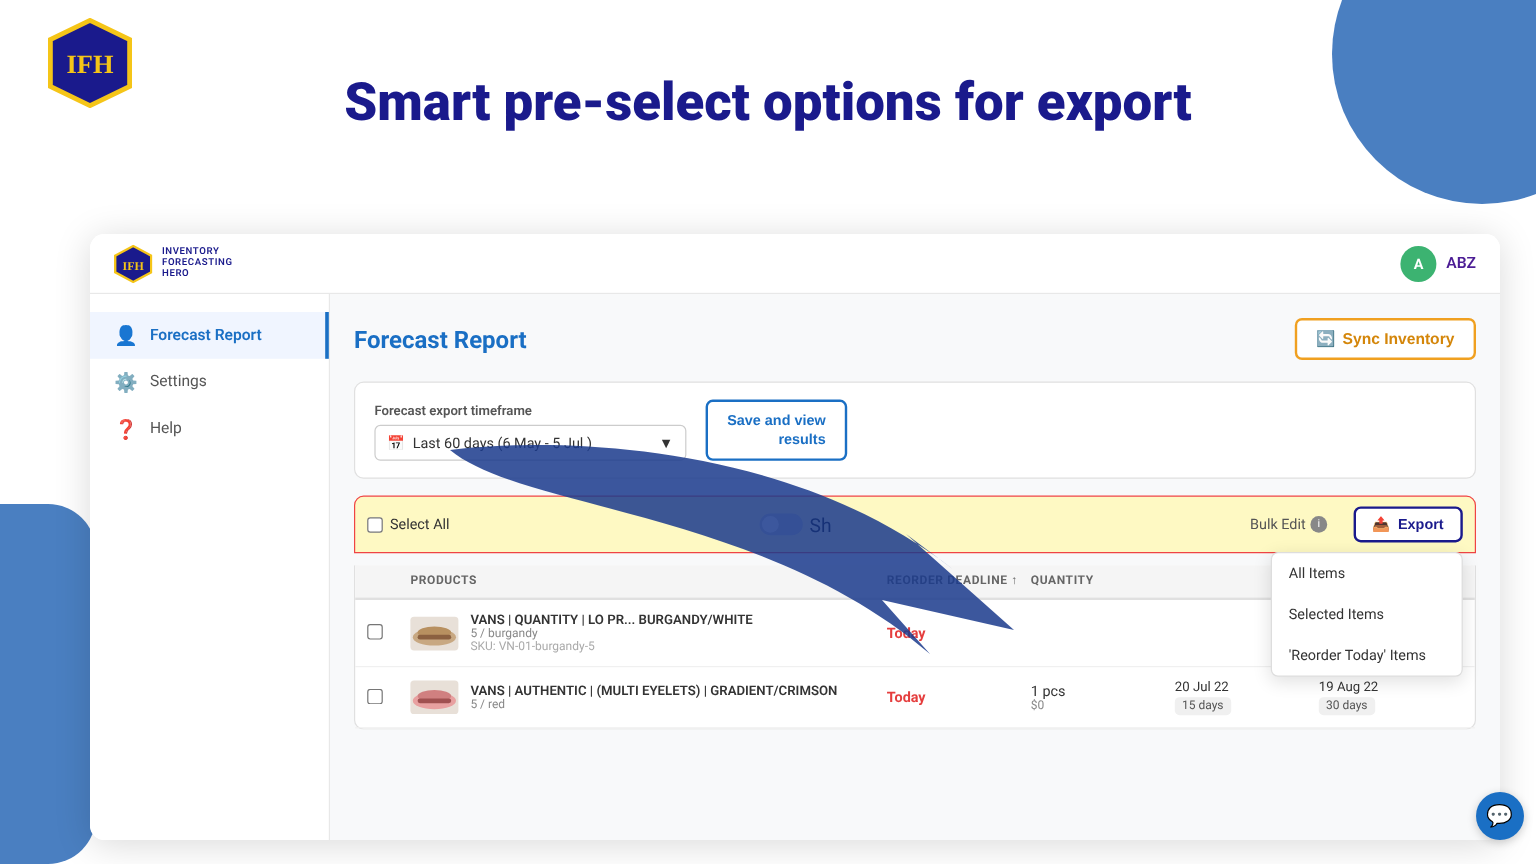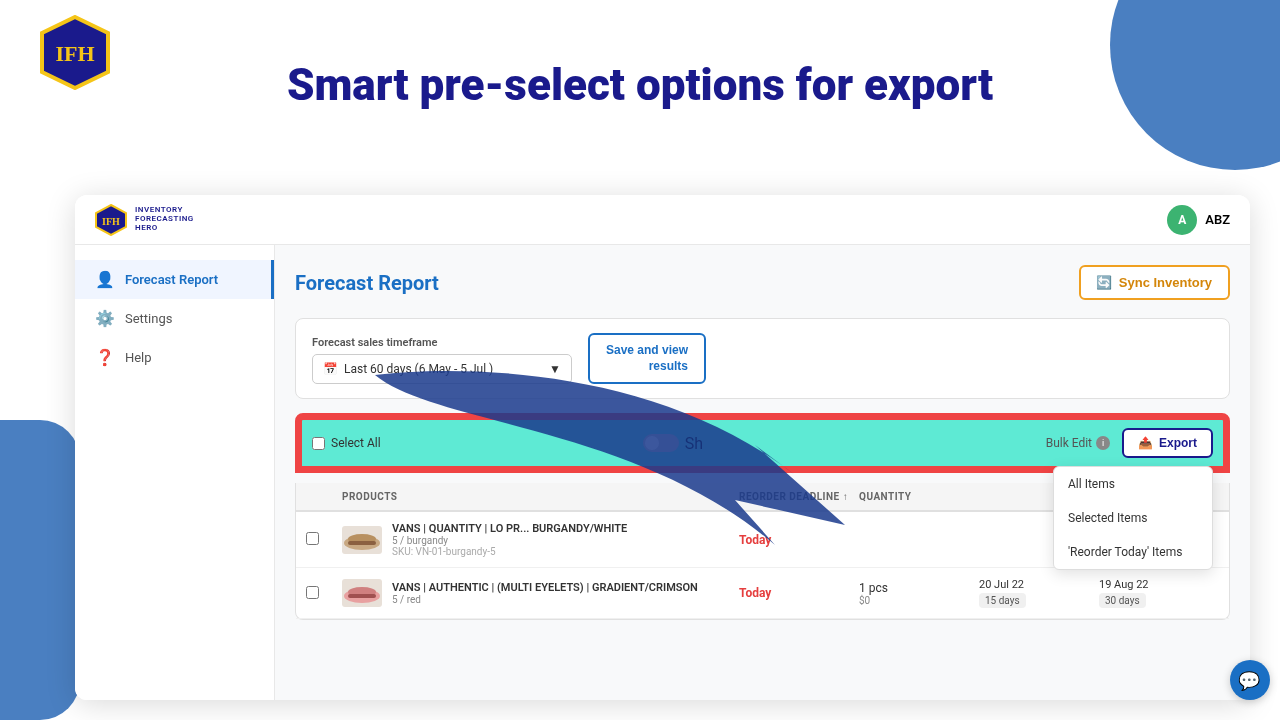--- a/index.html
+++ b/index.html
@@ -109,21 +109,21 @@
       display: flex;
       align-items: center;
       justify-content: center;
       font-size: 12px;
       font-weight: 700;
       color: #fff;
     }
     .user-name {
       font-size: 13px;
       font-weight: 600;
-      color: #000000;
+      color: #4c1d95;
       text-align: center;
     }
 
     
     .app-body {
       display: flex;
       flex: 1;
       overflow: hidden;
     }
 
@@ -264,26 +264,26 @@
       cursor: pointer;
       text-align: right;
       line-height: 1.3;
       white-space: nowrap;
     }
 
     
     .table-controls {
       display: flex;
       align-items: center;
-      gap: 12px;
+      gap: 22px;
       margin-bottom: 10px;
       padding: 8px 10px;
-      background: #5eead4;
+      background: #fef9c3;
       border-radius: 8px 8px 0 0;
-      border: 7px solid #ef4444;
+      border: 1px solid #ef4444;
     }
     .select-all-wrap {
       display: flex;
       align-items: center;
       gap: 6px;
       font-size: 12px;
       color: #333;
       flex: 1;
     }
     .toggle-wrap {
@@ -528,21 +528,21 @@
       <div class="main-header">
         <h2 class="page-title">Forecast Report</h2>
         <button class="sync-btn">
           <span>🔄</span>
           <span>Sync Inventory</span>
         </button>
       </div>
 
       <div class="search-row">
         <div class="timeframe-group">
-          <label>Forecast sales timeframe</label>
+          <label>Forecast export timeframe</label>
           <div class="timeframe-select">
             <span>📅</span>
             <span>Last 60 days (6 May - 5 Jul )</span>
             <span style="margin-left:auto;">▼</span>
           </div>
         </div>
         <button class="save-btn">
           <span>Save and view</span><br>
           <span>results</span>
         </button>

